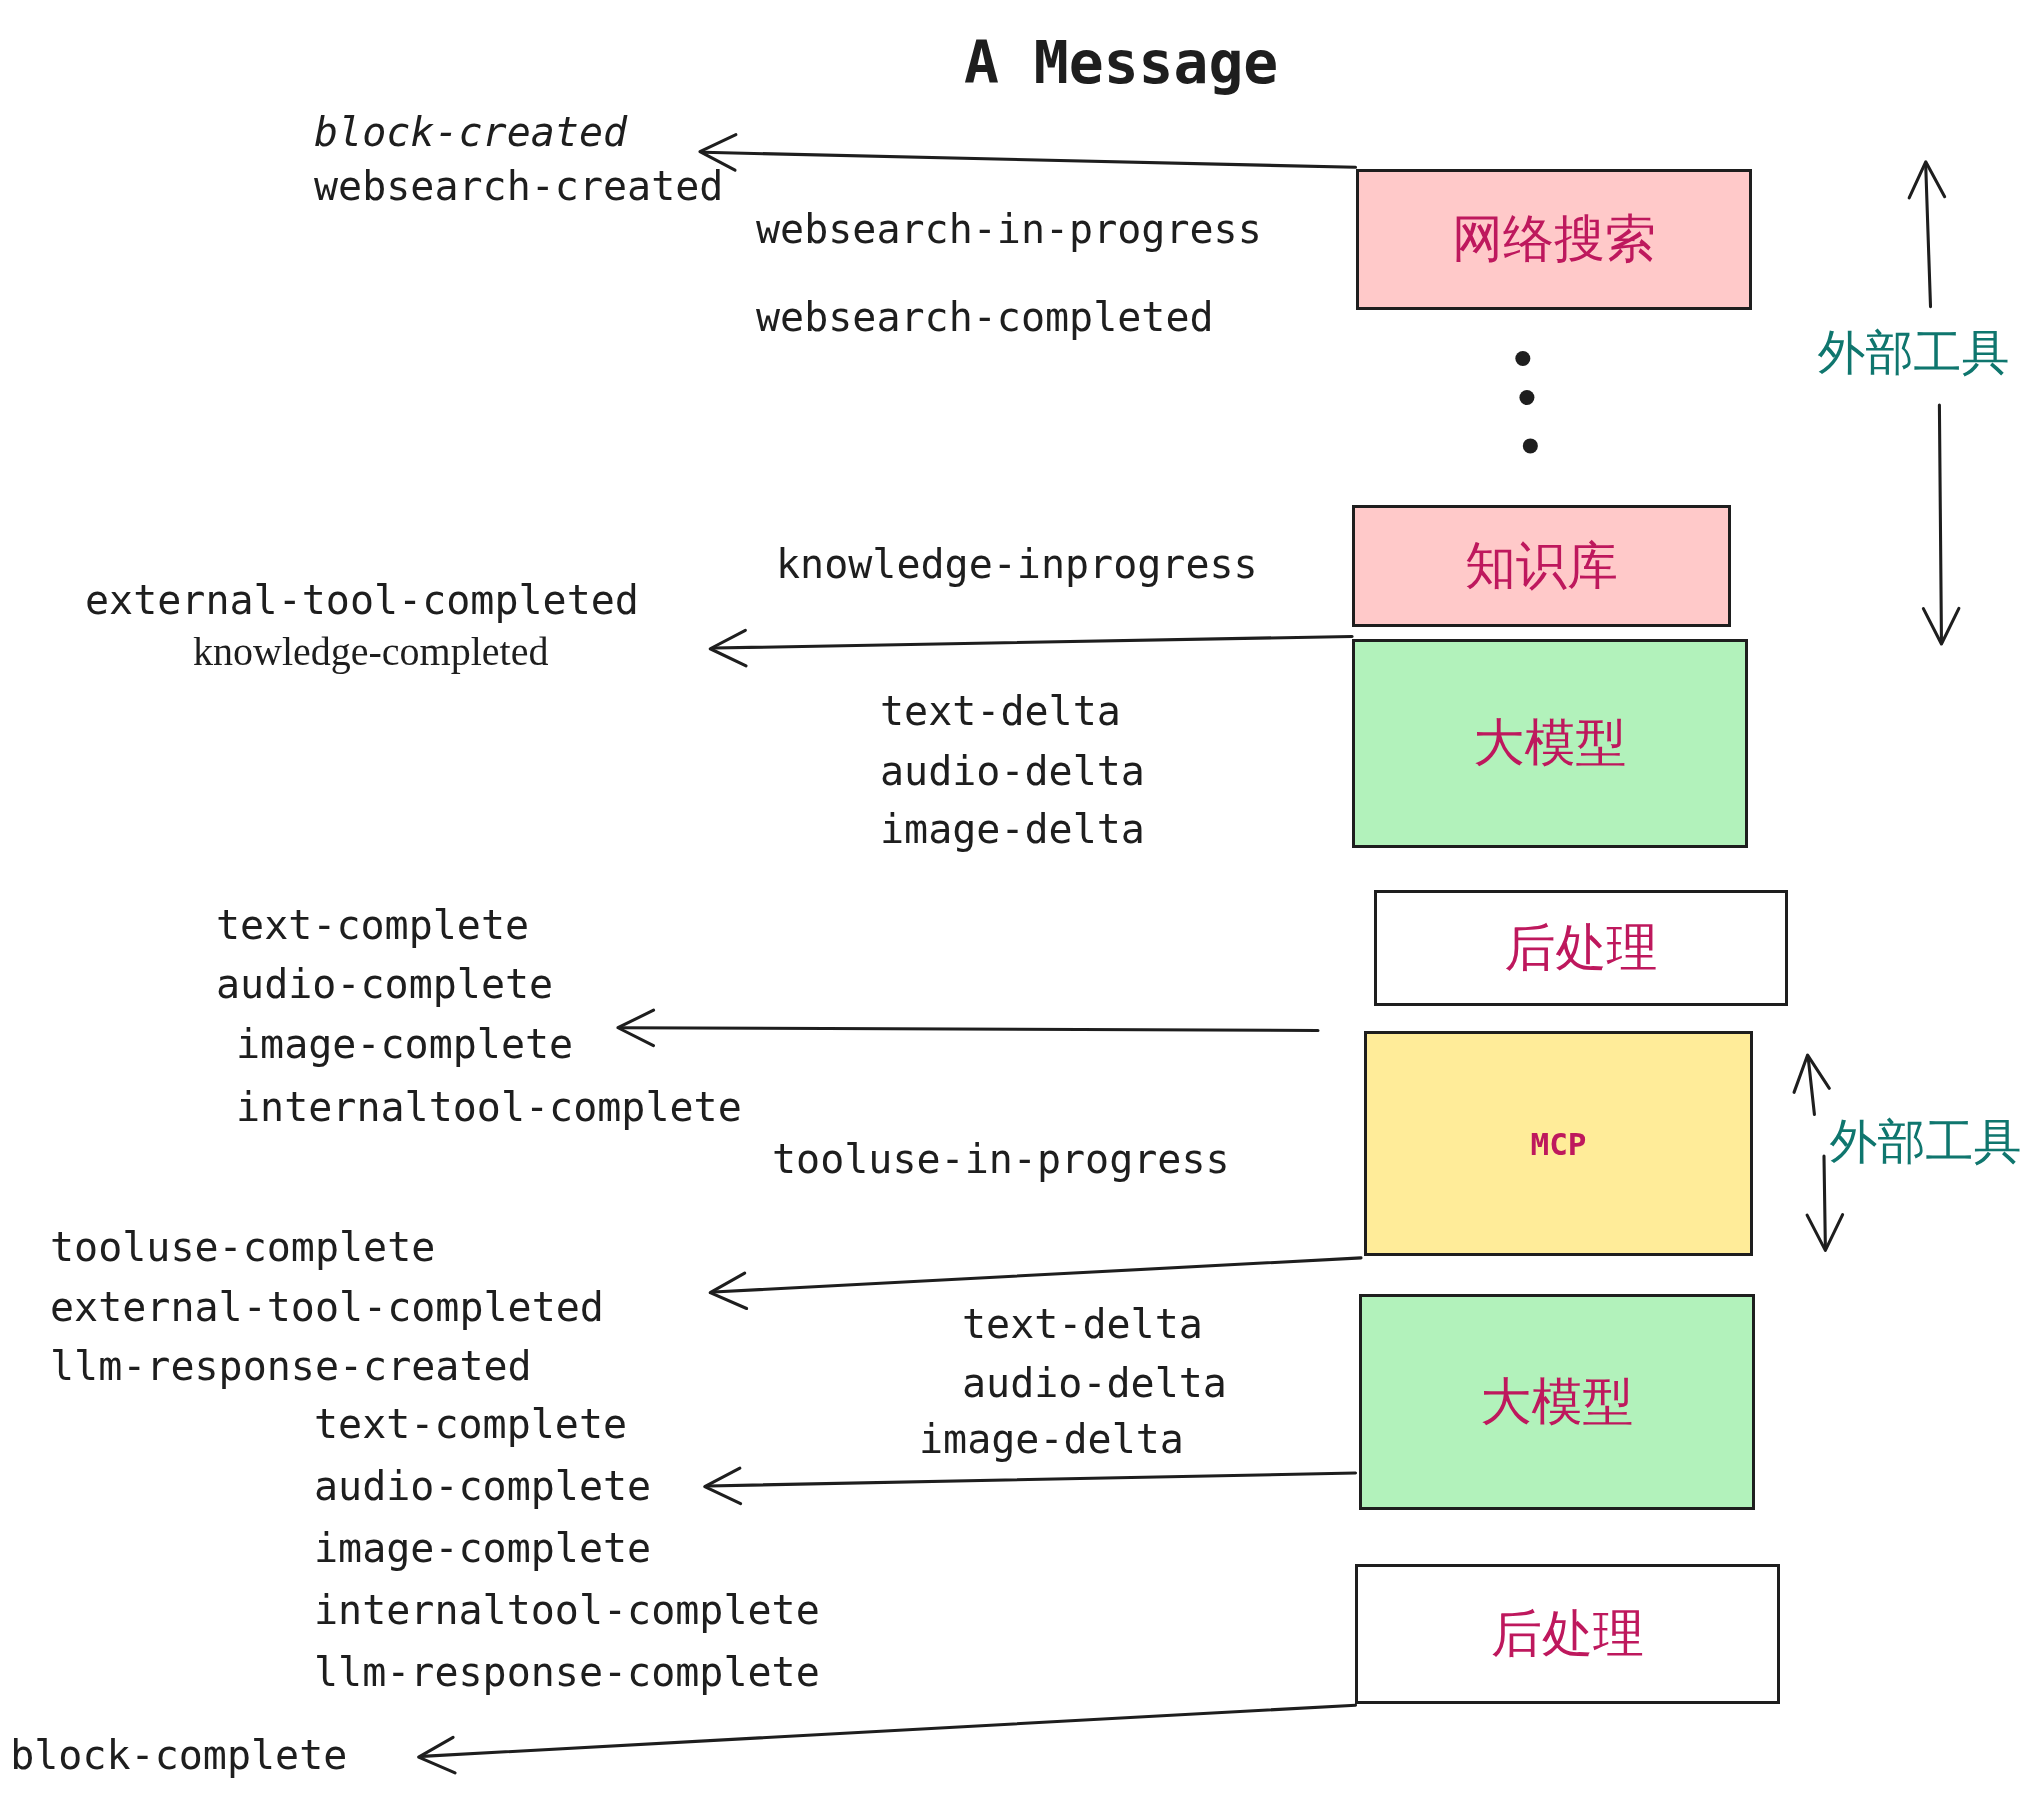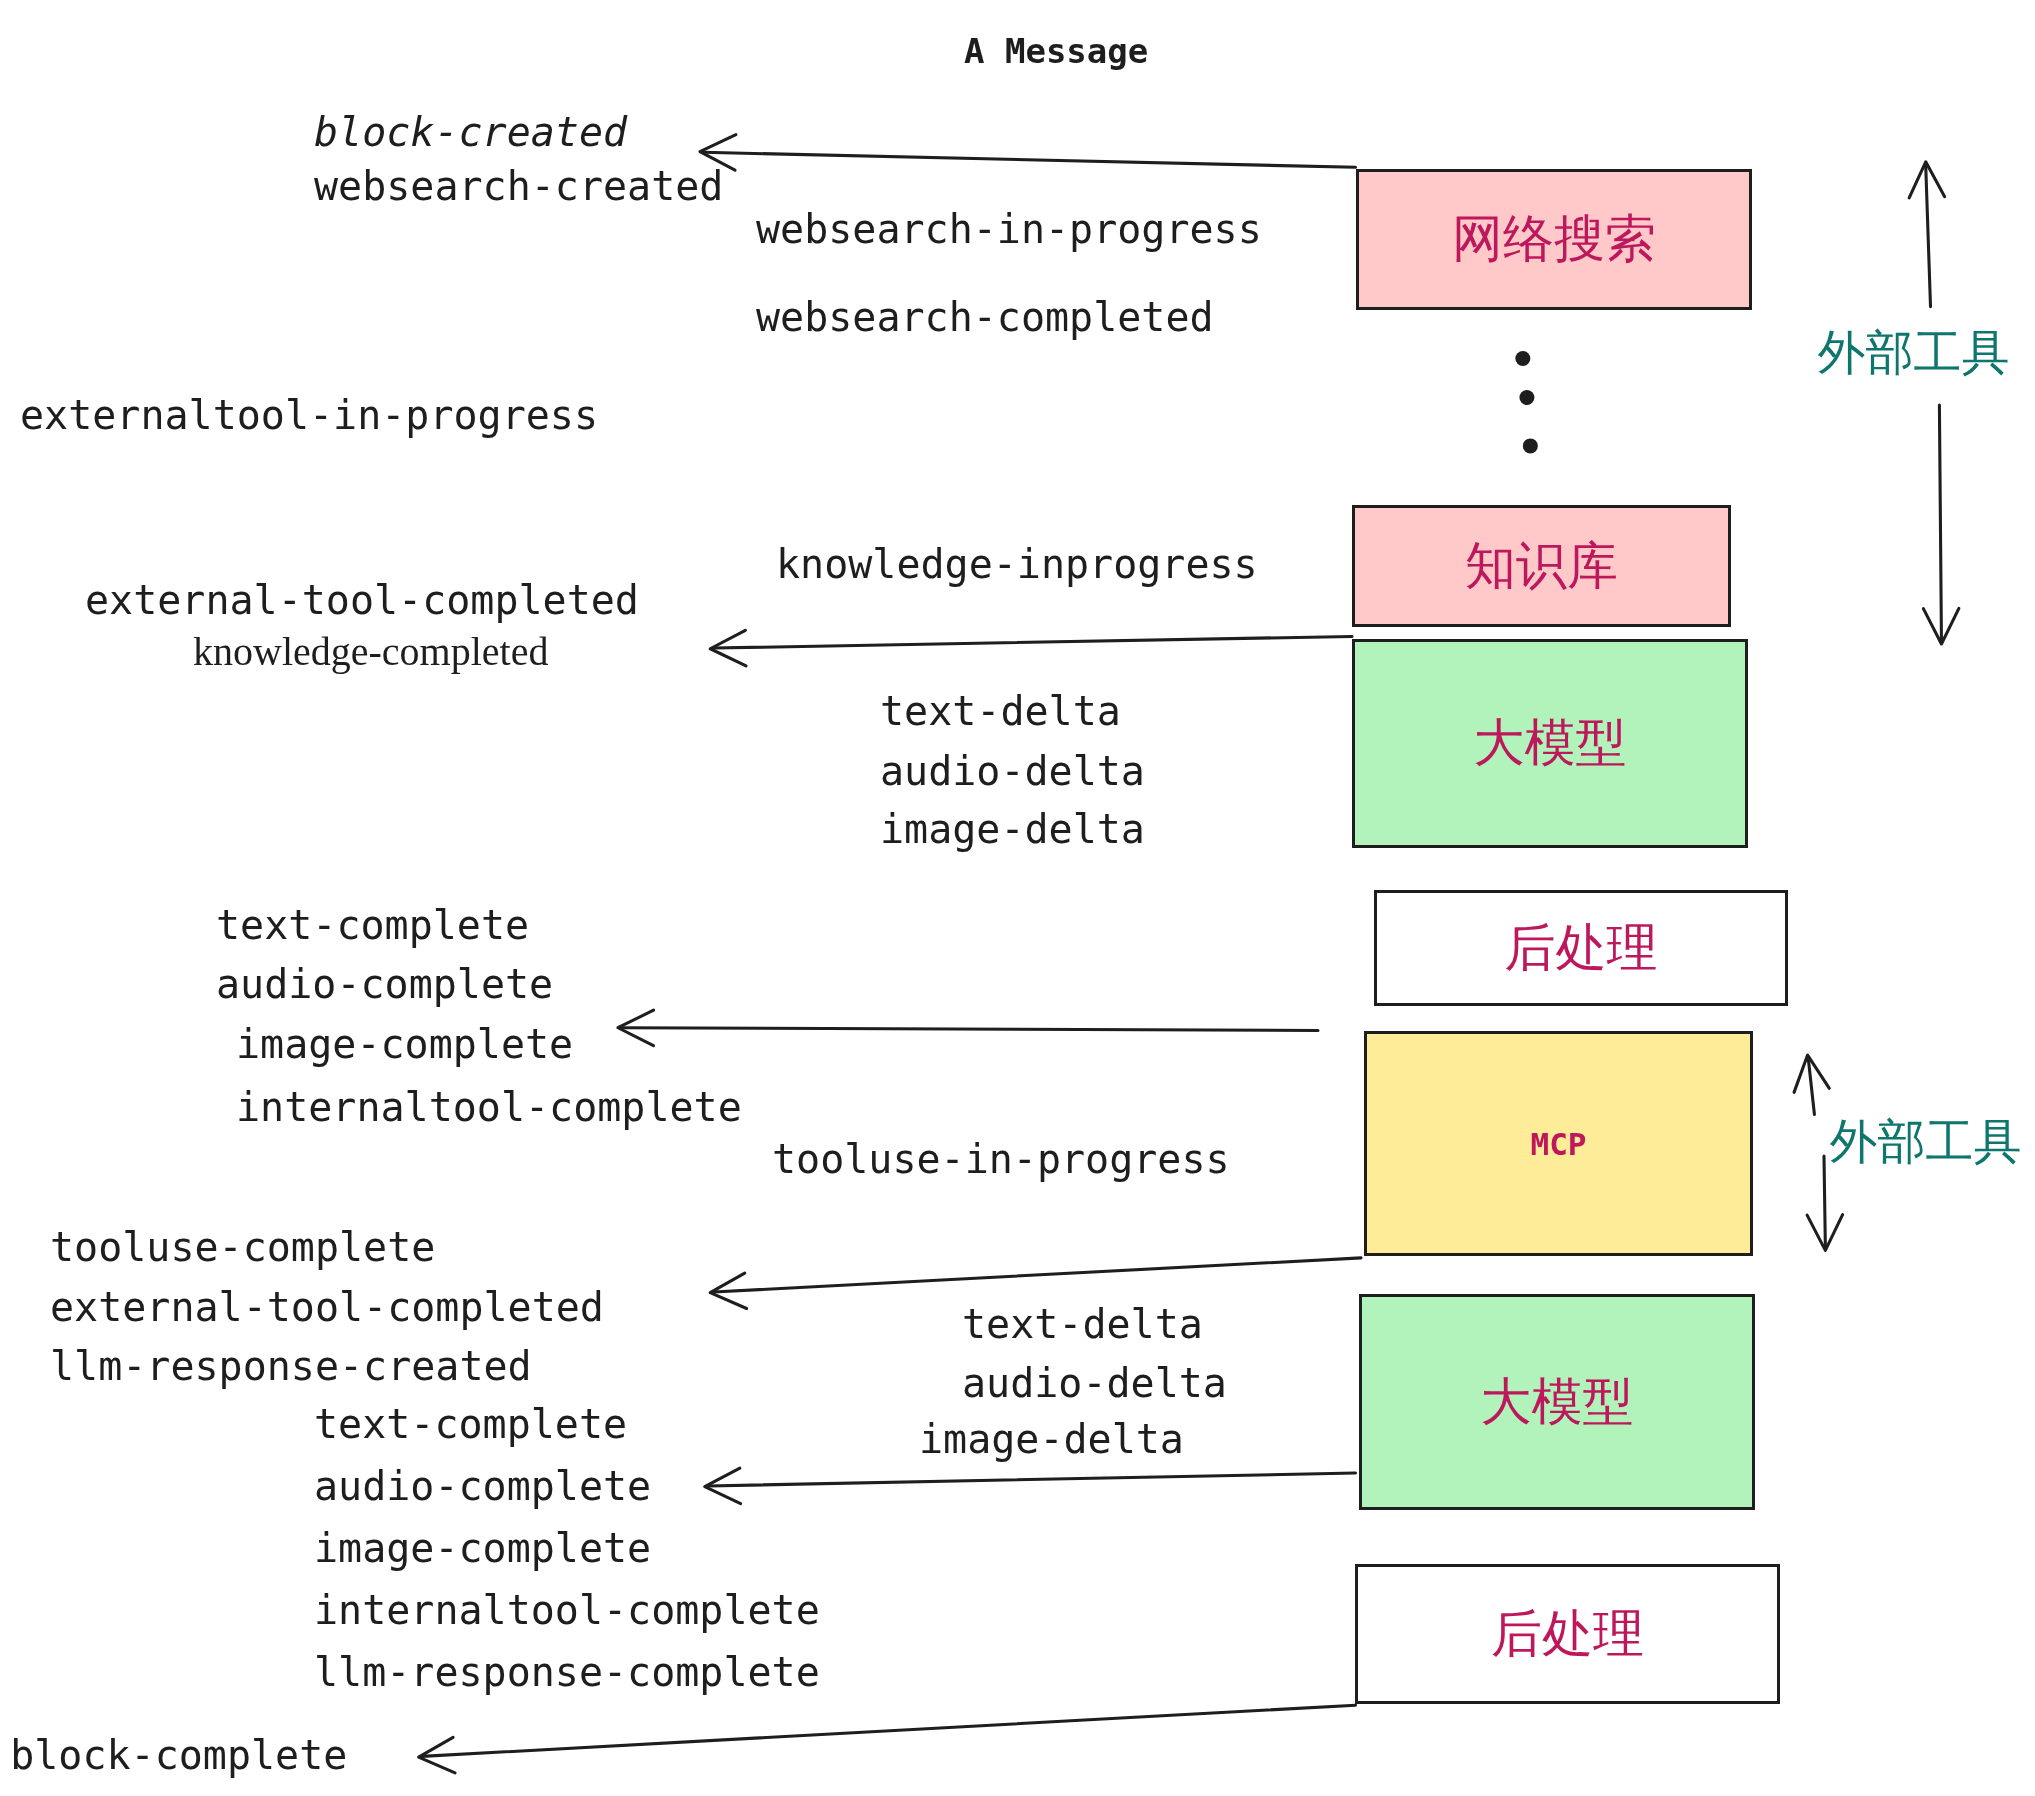--- a/index.html
+++ b/index.html
@@ -18,21 +18,21 @@
     z-index:3;
     font-size:40px;
     line-height:1;
     white-space:nowrap;
     color:#1e1e1e;
     font-family:"DejaVu Sans Mono", monospace;
   }
   .title{
     position:absolute;
     z-index:3;
-    font-size:34px;
+    font-size:58px;
     line-height:1;
     white-space:nowrap;
     font-weight:bold;
     font-family:"DejaVu Sans Mono", monospace;
   }
   .box{
     position:absolute;
     z-index:2;
     border:3.4px solid #1e1e1e;
     display:flex;
@@ -141,21 +141,20 @@
     <span>后处理</span>
   </div>
 
   <div class="side-label" style="left:1816px; top:326px;">外部工具</div>
   <div class="side-label" style="left:1828px; top:1115px;">外部工具</div>
 
   <div class="lbl" style="left:314px;  top:112px;font-style:italic;">block-created</div>
   <div class="lbl" style="left:314px;  top:166px;">websearch-created</div>
   <div class="lbl" style="left:756px; top:209px;">websearch-in-progress</div>
   <div class="lbl" style="left:756px; top:297px;">websearch-completed</div>
-  <div class="lbl" style="left:20px;   top:395px;">externaltool-in-progress</div>
   <div class="lbl" style="left:776px; top:544px;">knowledge-inprogress</div>
   <div class="lbl" style="left:85px;  top:580px;">external-tool-completed</div>
   <div class="lbl" style="left:193px;  top:632px;font-family:Liberation Serif, serif;">knowledge-completed</div>
   <div class="lbl" style="left:880px; top:691px;">text-delta</div>
   <div class="lbl" style="left:880px; top:751px;">audio-delta</div>
   <div class="lbl" style="left:880px; top:809px;">image-delta</div>
   <div class="lbl" style="left:216px;  top:905px;">text-complete</div>
   <div class="lbl" style="left:216px;  top:964px;">audio-complete</div>
   <div class="lbl" style="left:236px;  top:1024px;">image-complete</div>
   <div class="lbl" style="left:236px;  top:1087px;">internaltool-complete</div>

